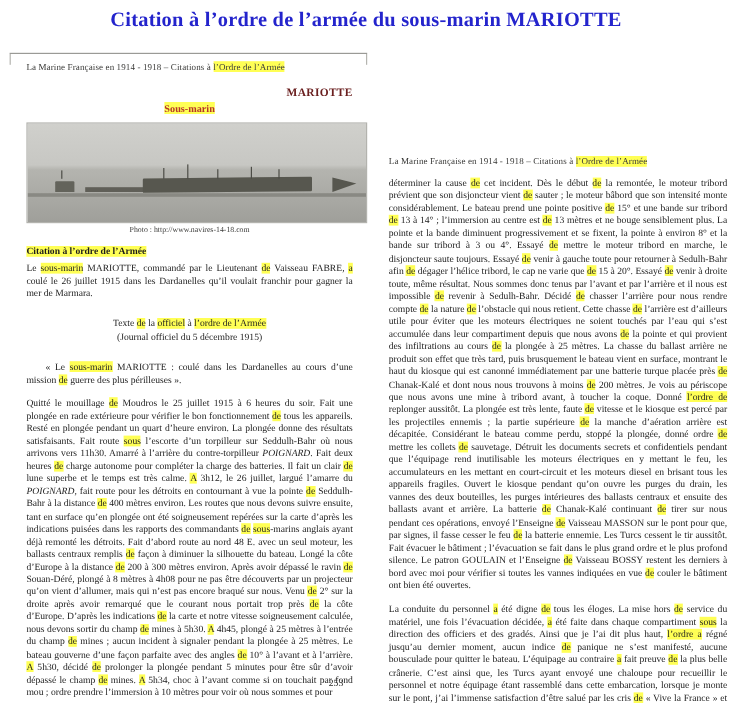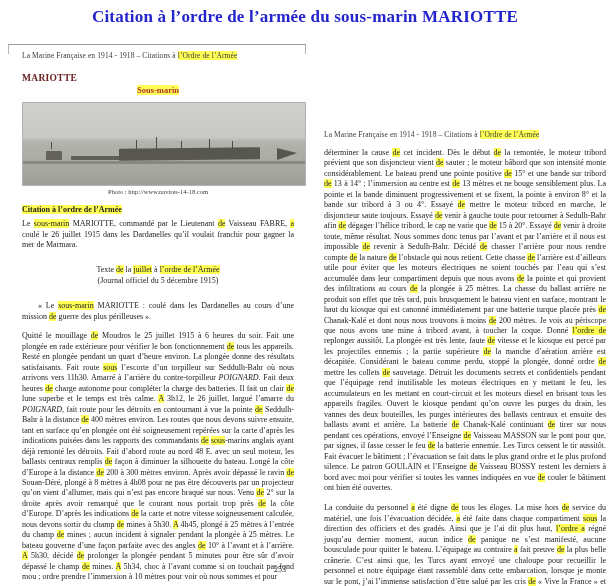--- a/index.html
+++ b/index.html
@@ -11,21 +11,21 @@
     text-align:center;font-weight:bold;font-size:17px;color:#2424cc;
     padding-top:7px;letter-spacing:.2px;
   }
   .pages{position:absolute;top:44px;left:8px;display:flex;gap:12px;}
   .page{box-sizing:border-box;position:relative;}
   .page-left{width:298px;height:542px;border-top:1px solid #9a9a96;padding:6px 12px 0 14px;}
   .page-left:before,.page-left:after{content:"";position:absolute;top:0;width:1px;height:9px;background:#b5b5b0;}
   .page-left:before{left:0;}.page-left:after{right:0;}
   .page-right{width:292px;height:542px;padding:86px 4px 0 6px;}
   .small-header{font-size:7.5px;text-align:left;color:#3a3a38;letter-spacing:.1px;}
-  .ship-name{font-size:9.5px;font-weight:bold;text-align:left;color:#6b2020;margin-top:13px;letter-spacing:.3px;}
+  .ship-name{font-size:9.5px;font-weight:bold;text-align:right;color:#6b2020;margin-top:13px;letter-spacing:.3px;}
   .ship-type{font-size:8.5px;font-weight:bold;text-align:center;color:#b5342a;margin-top:2px;}
   .photo{
     position:relative;width:282px;height:82px;margin:7px auto 2px auto;overflow:hidden;
     background:linear-gradient(180deg,#d0d0cc 0%,#c7c7c3 42%,#b4b4af 47%,#a8a8a3 78%,#9f9f9a 100%);
     border:1px solid #b3b3ae;
   }
   .hull-deck{position:absolute;left:34%;width:50%;bottom:30%;height:12px;background:#57574f;border-radius:1px;transform:skewY(-.6deg);}
   .hull-bow{position:absolute;right:3%;bottom:30%;width:0;height:0;border-left:20px solid #57574f;border-top:5px solid transparent;border-bottom:7px solid transparent;}
   .hull-fore{position:absolute;left:17%;width:19%;bottom:30%;height:4px;background:#605f58;}
   .tower{position:absolute;left:8%;width:6%;bottom:31%;height:9px;background:#63635b;border-radius:1px 1px 0 0;}
@@ -69,21 +69,21 @@
       <div class="mast" style="left:66%;height:10px;"></div>
       <div class="mast" style="left:74%;height:8px;"></div>
       <div class="mast" style="left:10%;height:7px;"></div>
     </div>
     <div class="caption">Photo : http://www.navires-14-18.com</div>
 
     <div class="t8 citation-heading"><mark>Citation à l’ordre de l’Armée</mark></div>
     <div class="t8 intro">Le <mark>sous-marin</mark> MARIOTTE, commandé par le Lieutenant <mark>de</mark> Vaisseau FABRE, <mark>a</mark> coulé le 26 juillet 1915 dans les Dardanelles qu’il voulait franchir pour gagner la mer de Marmara.</div>
 
     <div class="center-block">
-      <div>Texte <mark>de</mark> la <mark>juillet</mark> à <mark>l’ordre de l’Armée</mark></div>
+      <div>Texte <mark>de</mark> la <mark>officiel</mark> à <mark>l’ordre de l’Armée</mark></div>
       <div>(Journal officiel du 5 décembre 1915)</div>
     </div>
 
     <div class="t8 quote">« Le <mark>sous-marin</mark> MARIOTTE : coulé dans les Dardanelles au cours d’une mission <mark>de</mark> guerre des plus périlleuses ».</div>
 
     <div class="t8 report-body">Quitté le mouillage <mark>de</mark> Moudros le 25 juillet 1915 à 6 heures du soir. Fait une plongée en rade extérieure pour vérifier le bon fonctionnement <mark>de</mark> tous les appareils. Resté en plongée pendant un quart d’heure environ. La plongée donne des résultats satisfaisants. Fait route <mark>sous</mark> l’escorte d’un  torpilleur sur Seddulh-Bahr où nous arrivons vers 11h30. Amarré à l’arrière du contre-torpilleur <i>POIGNARD</i>. Fait deux heures <mark>de</mark> charge autonome pour compléter la charge des batteries. Il fait un clair <mark>de</mark> lune superbe et le temps est très calme. <mark>A</mark> 3h12, le 26 juillet, largué l’amarre du <i>POIGNARD</i>, fait route pour les détroits en contournant à vue la pointe <mark>de</mark> Seddulh-Bahr à la distance <mark>de</mark> 400 mètres environ. Les routes que nous devons suivre ensuite, tant en surface qu’en plongée ont été soigneusement repérées sur la carte d’après les indications puisées dans les rapports des commandants <mark>de</mark> <mark>sous</mark>-marins anglais ayant déjà remonté les détroits. Fait d’abord route au nord 48 E. avec un seul moteur, les ballasts centraux remplis <mark>de</mark> façon à diminuer la silhouette du bateau. Longé la côte d’Europe à la distance <mark>de</mark> 200 à 300 mètres environ. Après avoir dépassé le ravin <mark>de</mark> Souan-Déré, plongé à 8 mètres à 4h08 pour ne pas être découverts par un projecteur qu’on vient d’allumer, mais qui n’est pas encore braqué sur nous. Venu <mark>de</mark> 2° sur la droite après avoir remarqué que le courant nous portait trop près <mark>de</mark> la côte d’Europe. D’après les indications <mark>de</mark> la carte et notre vitesse soigneusement calculée, nous devons sortir du champ <mark>de</mark> mines à 5h30. <mark>A</mark> 4h45, plongé à 25 mètres à l’entrée du champ <mark>de</mark> mines ; aucun incident à signaler pendant la plongée à 25 mètres. Le bateau gouverne d’une façon parfaite avec des angles <mark>de</mark> 10° à l’avant et à l’arrière. <mark>A</mark> 5h30, décidé <mark>de</mark> prolonger la plongée pendant 5 minutes pour être sûr d’avoir dépassé le champ <mark>de</mark> mines. <mark>A</mark> 5h34, choc à l’avant comme si on touchait par fond mou ; ordre  prendre l’immersion à 10 mètres pour voir où nous sommes et pour</div>
 
     <div class="page-num">253</div>
   </div>
 

